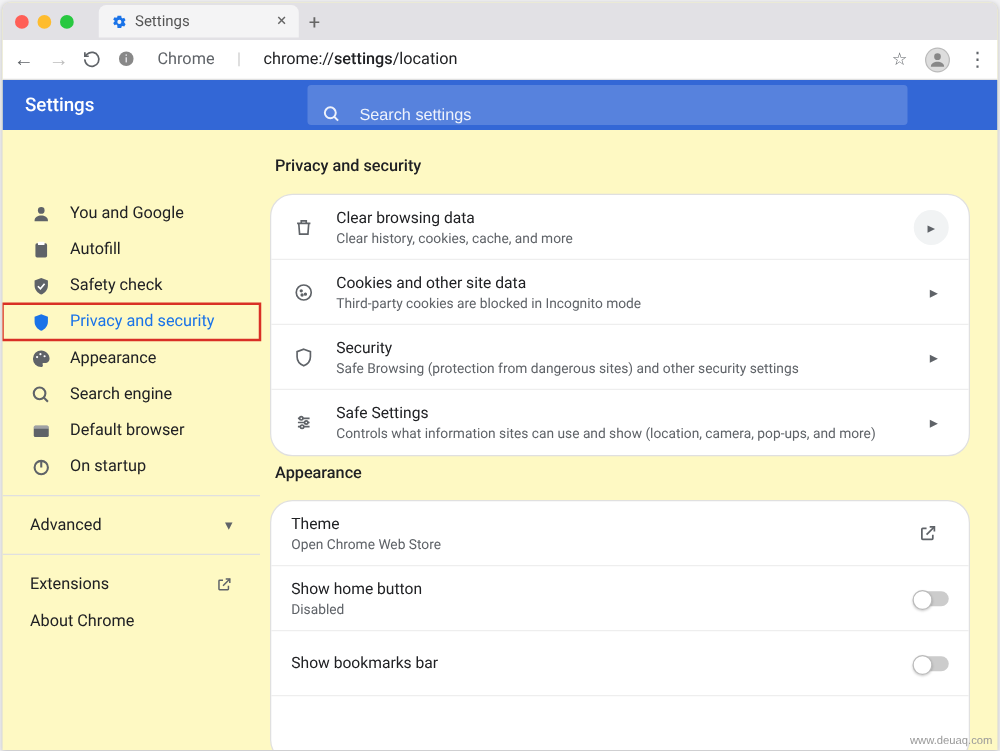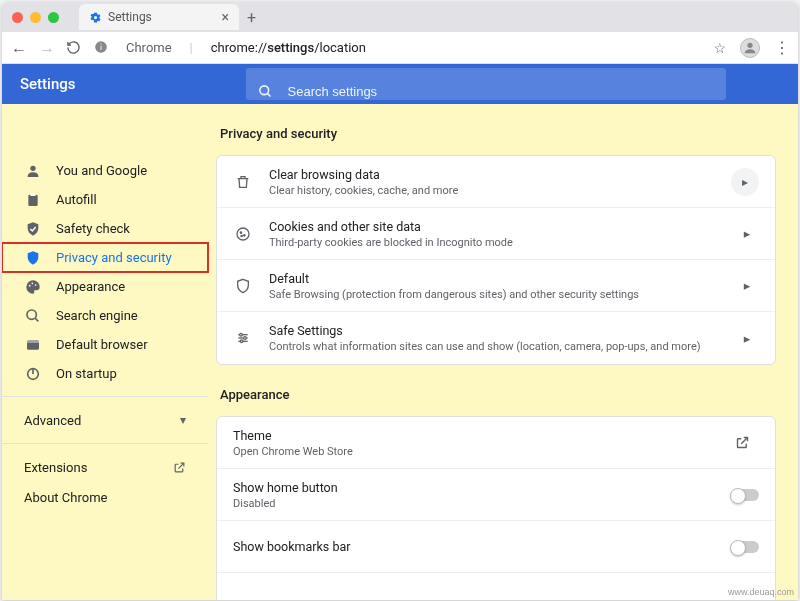--- a/index.html
+++ b/index.html
@@ -41,21 +41,21 @@
 .side-item.active { color: #1a73e8; }
 .side-item.active .icon { color: #1a73e8; }
 .side-item.highlighted { outline: 2px solid #d93025; outline-offset: -1px; }
 .side-divider { height: 1px; background: #e0e0e0; margin: 8px 0; }
 .side-advanced { display: flex; align-items: center; justify-content: space-between; padding: 0 22px; height: 30px; font-size: 13px; color: #202124; }
 .side-advanced .chev { color: #5f6368; font-size: 12px; }
 .side-link { display: flex; align-items: center; justify-content: space-between; padding: 0 22px; height: 30px; font-size: 13px; color: #202124; }
 .side-link .ext { color: #5f6368; font-size: 12px; }
 .main { flex: 1; padding: 16px 22px 0 8px; overflow: hidden; }
 .section-title { font-size: 13px; color: #202124; font-weight: 500; margin: 6px 0 14px 4px; }
-.card { border: 1px solid #e0e0e0; border-radius: 6px; background: #fff; margin-bottom: 22px; }
+.card { border: 1px solid #e0e0e0; border-radius: 18px; background: #fff; margin-bottom: 6px; }
 .row { display: flex; align-items: center; padding: 10px 16px; border-bottom: 1px solid #eee; gap: 16px; min-height: 52px; }
 .row:last-child { border-bottom: none; }
 .row .ricon { width: 20px; color: #5f6368; font-size: 15px; display:flex;align-items:center;justify-content:center;}
 .row .text { flex: 1; }
 .row .title { font-size: 12.5px; color: #202124; }
 .row .sub { font-size: 11px; color: #5f6368; margin-top: 2px; }
 .row .action { color: #5f6368; font-size: 13px; width: 24px; text-align: center; }
 .row .action.circle { width: 28px; height: 28px; background: #f1f3f4; border-radius: 50%; display: flex; align-items: center; justify-content: center; font-size: 12px; }
 .toggle { width: 28px; height: 12px; background: #ccc; border-radius: 10px; position: relative; }
 .toggle::after { content: ""; width: 14px; height: 14px; background: #fff; border-radius: 50%; position: absolute; top: -1px; left: -1px; border: 1px solid #bbb; box-shadow: 0 1px 2px rgba(0,0,0,0.2); }
@@ -258,21 +258,21 @@
           </div>
           <span class="action">▸</span>
         </div>
         <div class="row">
           <span class="ricon">
               <svg width="16" height="16" viewBox="0 0 24 24" fill="none" stroke="#5f6368" stroke-width="2">
                 <path d="M12 2l8 3v6c0 5-3.5 9-8 11-4.5-2-8-6-8-11V5z"></path>
               </svg>
             </span>
           <div class="text">
-            <div class="title">Default</div>
+            <div class="title">Security</div>
             <div class="sub">Safe Browsing (protection from dangerous sites) and other security settings</div>
           </div>
           <span class="action">▸</span>
         </div>
         <div class="row">
           <span class="ricon">
               <svg width="16" height="16" viewBox="0 0 24 24" fill="none" stroke="#5f6368" stroke-width="2">
                 <line x1="5" y1="7" x2="19" y2="7"></line>
                 <line x1="5" y1="12" x2="19" y2="12"></line>
                 <line x1="5" y1="17" x2="19" y2="17"></line>

